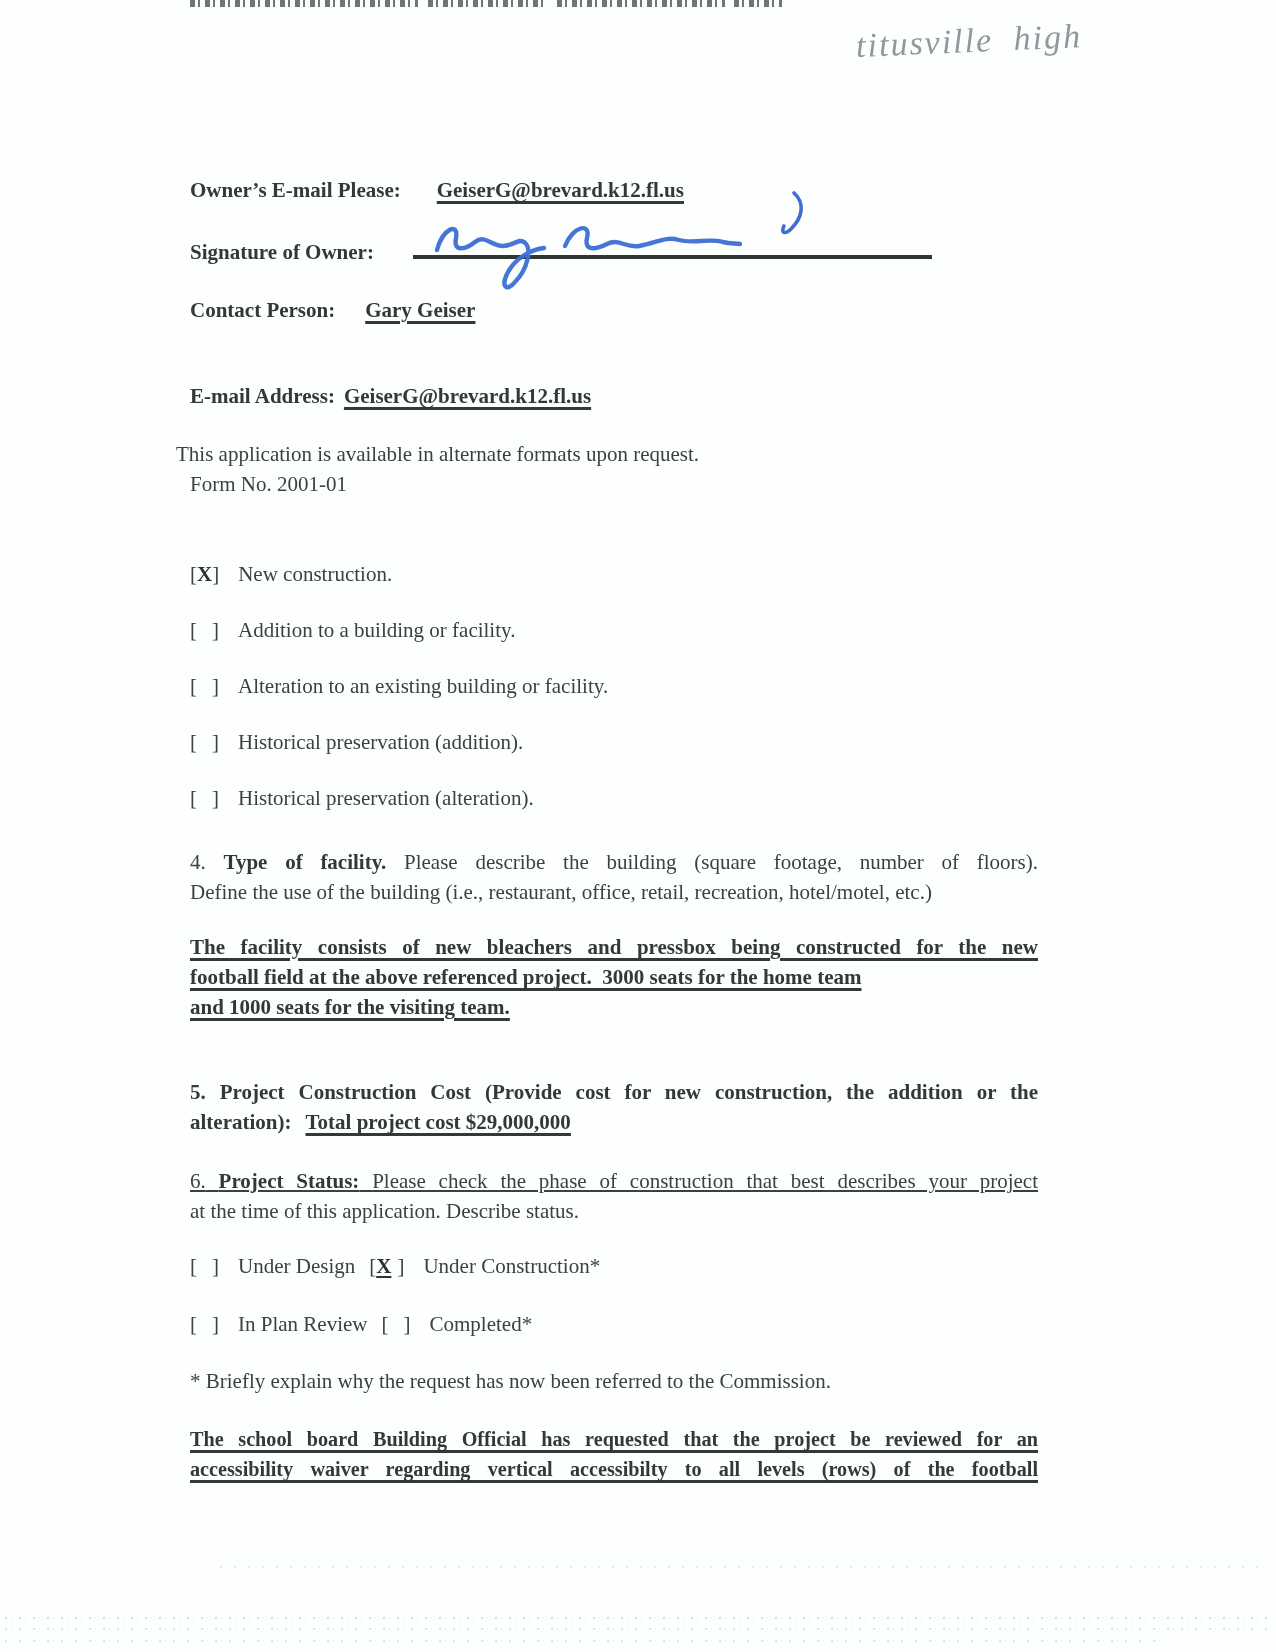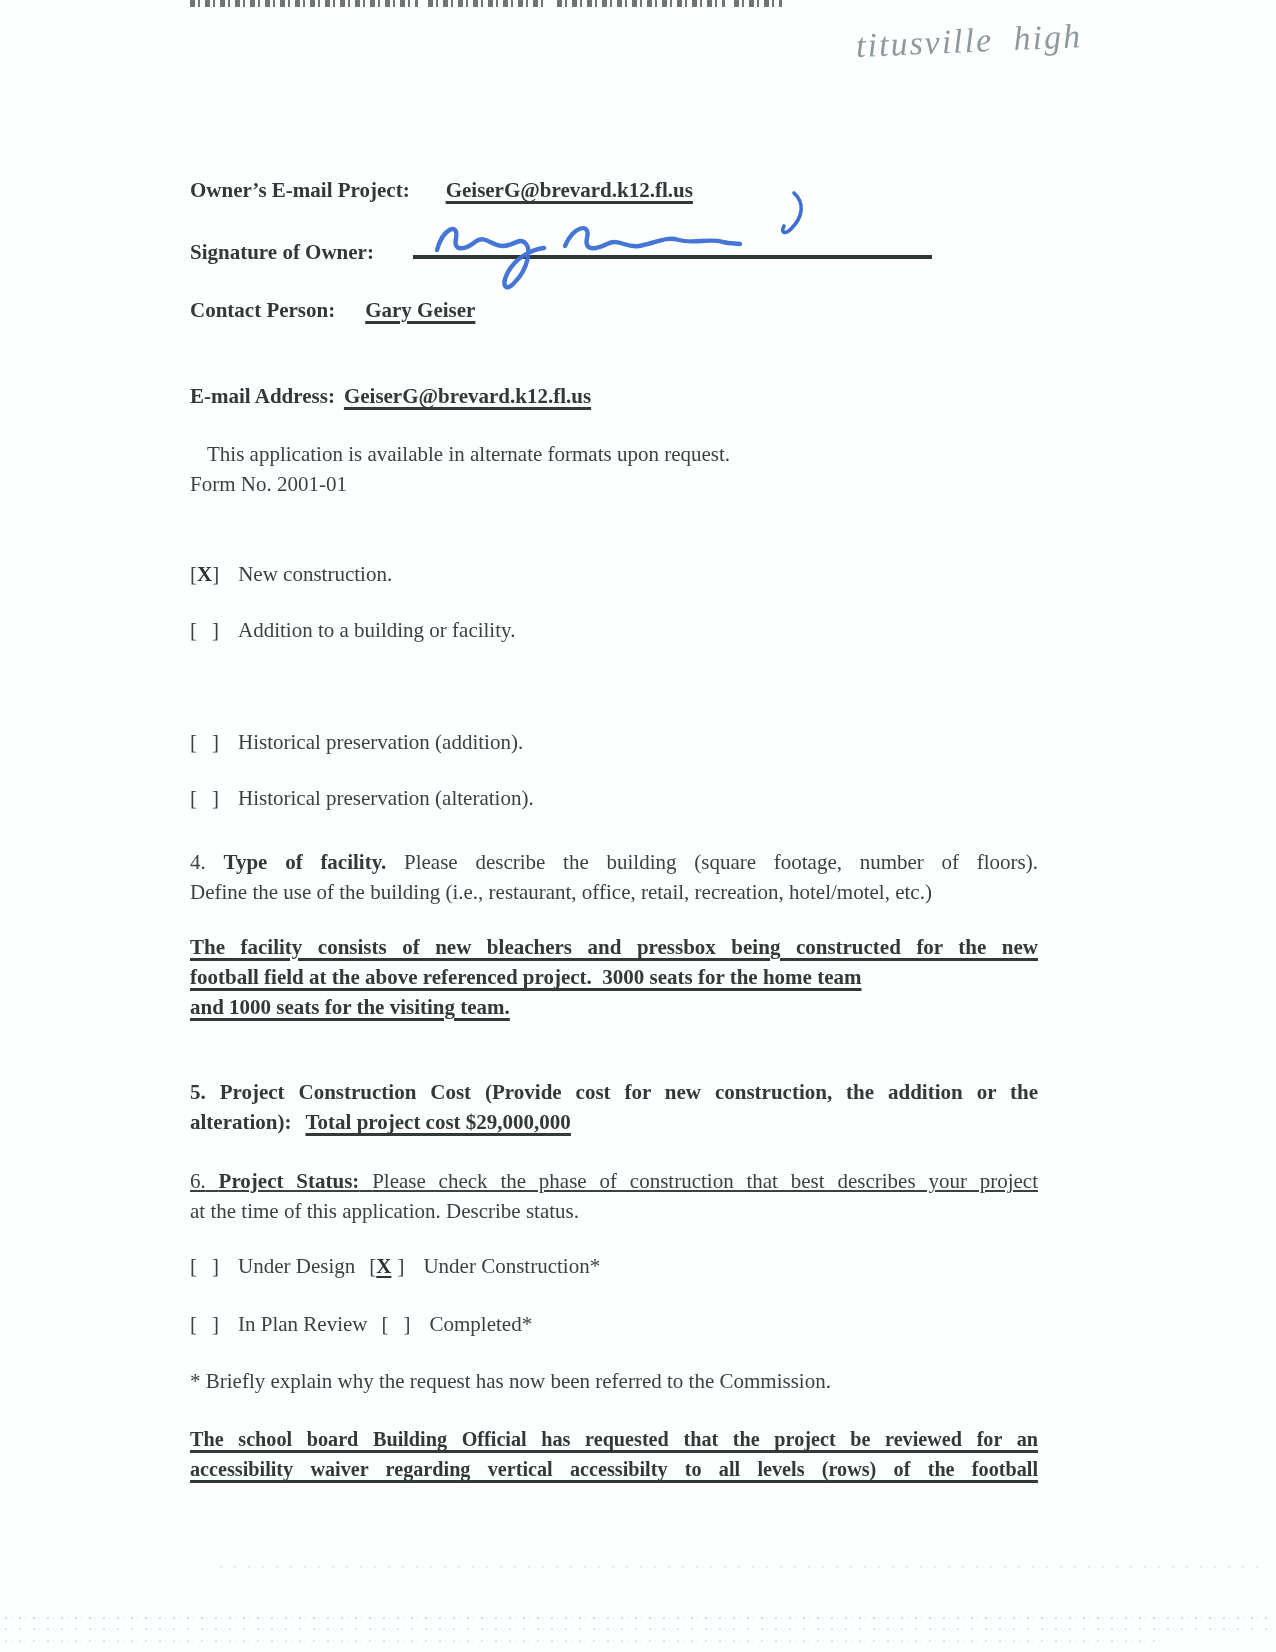--- a/index.html
+++ b/index.html
@@ -39,47 +39,48 @@
 </style>
 </head>
 <body>
 
 <div class="page">
 
   <div class="abs" style="left:190px;top:0;"><span class="cut" style="width:228px;"></span><span class="cut" style="width:118px;margin-left:10px;"></span><span class="cut" style="width:168px;margin-left:11px;"></span><span class="cut" style="width:48px;margin-left:9px;"></span></div>
 
   <div class="abs hand" style="left:856px;top:22px;">titusville high</div>
 
-  <div class="abs ln nw" style="left:190px;top:176px;"><span class="b">Owner’s E-mail Project:</span><span class="b u" style="margin-left:36px;">GeiserG@brevard.k12.fl.us</span></div>
+  <div class="abs ln nw" style="left:190px;top:176px;"><span class="b">Owner’s E-mail Please:</span><span class="b u" style="margin-left:36px;">GeiserG@brevard.k12.fl.us</span></div>
 
   <svg class="abs" style="left:768px;top:190px;" width="42" height="48" viewBox="0 0 42 48">
     <path d="M 26 3 C 37 13, 35 27, 23 39 C 18 44, 12 44, 16 36" fill="none" stroke="#3c6ed3" stroke-width="3.6" stroke-linecap="round"></path>
   </svg>
 
   <div class="abs ln nw" style="left:190px;top:238px;"><span class="b">Signature of Owner:</span></div>
   <div class="abs sigline" style="left:413px;top:255px;width:519px;height:4px;"></div>
   <svg class="abs" style="left:425px;top:208px;" width="330" height="95" viewBox="0 0 330 95">
     <g fill="none" stroke="#3c6ed3" stroke-width="4.4" stroke-linecap="round" opacity="0.95">
       <path d="M 12 42 C 18 20, 34 14, 31 30 C 28 44, 40 42, 50 34 C 60 26, 66 38, 78 38 C 88 38, 94 30, 99 34"></path>
       <path d="M 99 34 C 108 40, 102 62, 90 74 C 82 84, 75 79, 83 64 C 91 50, 105 42, 119 40"></path>
       <path d="M 140 38 C 148 18, 166 14, 162 30 C 159 43, 170 42, 182 36 C 194 30, 200 40, 214 38 C 232 35, 240 28, 254 32 C 268 36, 284 30, 298 34 C 306 36, 311 35, 315 36"></path>
     </g>
   </svg>
 
   <div class="abs ln nw" style="left:190px;top:296px;"><span class="b">Contact Person:</span><span class="b u" style="margin-left:30px;">Gary Geiser</span></div>
 
 
   <div class="abs ln nw" style="left:190px;top:382px;"><span class="b">E-mail Address:</span><span class="b u" style="margin-left:9px;">GeiserG@brevard.k12.fl.us</span></div>
 
-  <div class="abs ln nw" style="left:207px;top:440px;text-align:right;">This application is available in alternate formats upon request.</div>
+  <div class="abs ln nw" style="left:176px;top:440px;text-align:right;">This application is available in alternate formats upon request.</div>
   <div class="abs ln nw" style="left:190px;top:470px;">Form No. 2001-01</div>
 
 
   <div class="abs ln nw" style="left:190px;top:560px;"><span>[</span><span class="mk ck">X</span><span>]</span><span class="lbl">New construction.</span></div>
   <div class="abs ln nw" style="left:190px;top:616px;"><span>[</span><span class="mk"> </span><span>]</span><span class="lbl">Addition to a building or facility.</span></div>
+  <div class="abs ln nw" style="left:190px;top:672px;"><span>[</span><span class="mk"> </span><span>]</span><span class="lbl">Alteration to an existing building or facility.</span></div>
   <div class="abs ln nw" style="left:190px;top:728px;"><span>[</span><span class="mk"> </span><span>]</span><span class="lbl">Historical preservation (addition).</span></div>
   <div class="abs ln nw" style="left:190px;top:784px;"><span>[</span><span class="mk"> </span><span>]</span><span class="lbl">Historical preservation (alteration).</span></div>
 
   <div class="abs ln jl" style="left:190px;top:848px;"><span>4.</span> <span class="b">Type of facility.</span> <span>Please describe the building (square footage, number of floors).</span></div>
   <div class="abs ln nw" style="left:190px;top:878px;">Define the use of the building (i.e., restaurant, office, retail, recreation, hotel/motel, etc.)</div>
 
   <div class="abs ln jl b u" style="left:190px;top:933px;">The facility consists of new bleachers and pressbox being constructed for the new</div>
   <div class="abs ln nw b u" style="left:190px;top:963px;">football field at the above referenced project.  3000 seats for the home team</div>
   <div class="abs ln nw b u" style="left:190px;top:993px;">and 1000 seats for the visiting team.</div>
 

